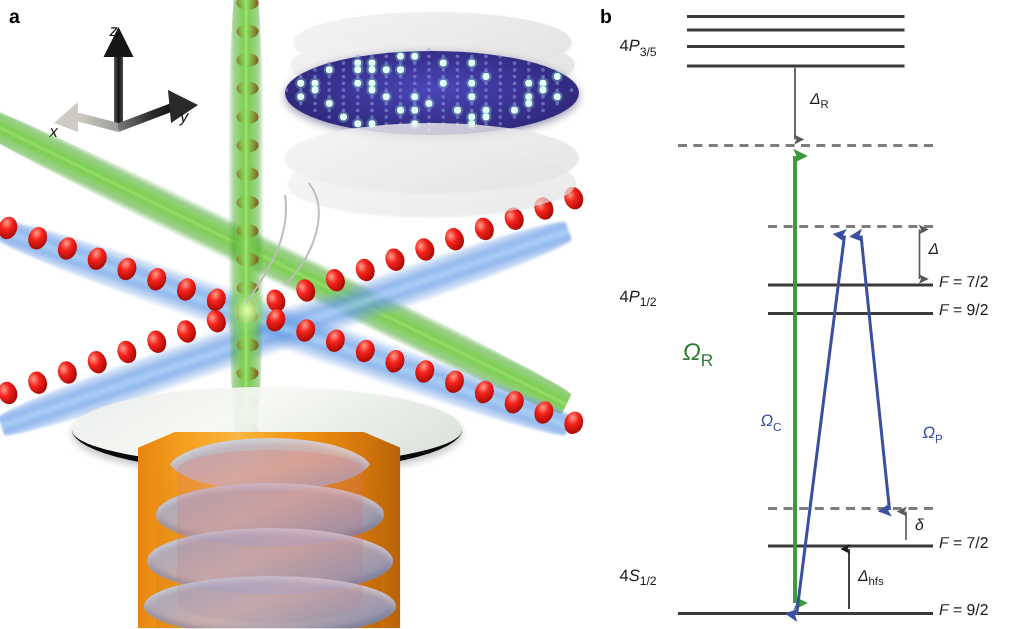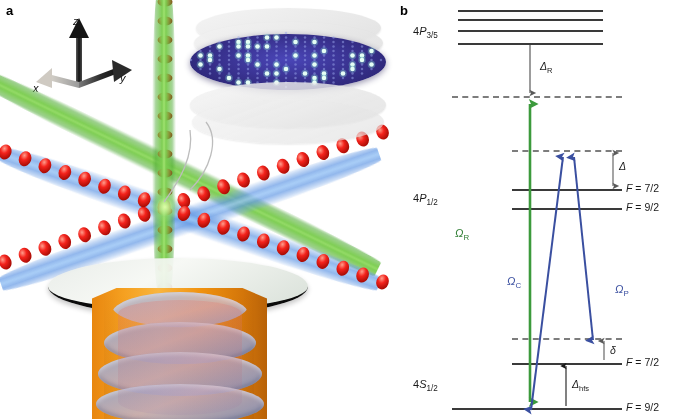--- a/index.html
+++ b/index.html
@@ -53,21 +53,21 @@
     background:radial-gradient(ellipse at 50% 45%, #4a46b8 0%, #3a3392 45%, #251f66 100%);}
 
   
   #panelB{position:absolute;left:400px;top:0;width:285px;height:419px;}
   .lvl{position:absolute;height:0;border-top:2px solid #3a3a3a;}
   .dash{position:absolute;height:0;border-top:2px dashed #7d7d7d;}
   .term{position:absolute;font-size:11px;color:#1a1a1a;white-space:nowrap;}
   .term i{font-style:italic;}
   .flbl{position:absolute;font-size:10.5px;color:#1a1a1a;white-space:nowrap;}
   .flbl i{font-style:italic;}
-  .glbl{position:absolute;font-size:11px;color:#2e7d32;white-space:nowrap;font-style:italic;}
+  .glbl{position:absolute;font-size:16px;color:#2e7d32;white-space:nowrap;font-style:italic;}
   .blbl{position:absolute;font-size:11px;color:#3a4fa0;white-space:nowrap;font-style:italic;}
   .klbl{position:absolute;font-size:10.5px;color:#1a1a1a;white-space:nowrap;font-style:italic;}
   sub{font-size:.72em;font-style:normal;}
   .sfrac{font-size:.74em;}
 </style>
 </head>
 <body>
 
 <div id="fig">
 

